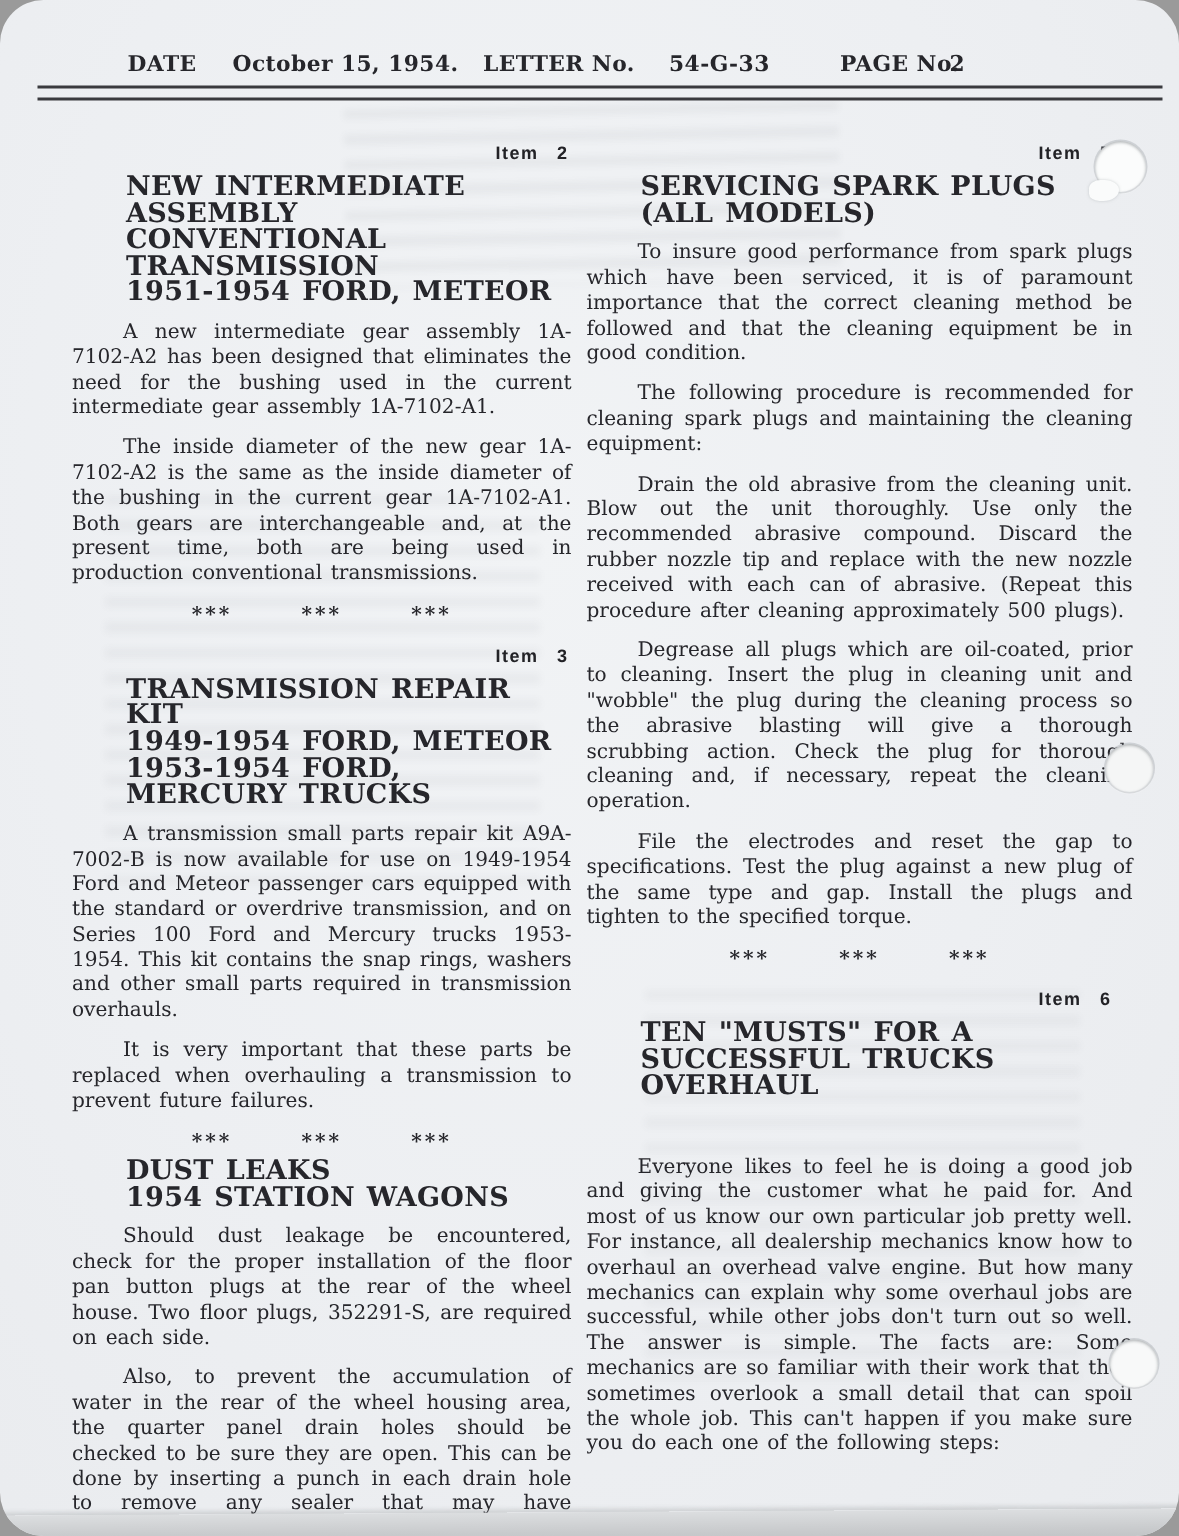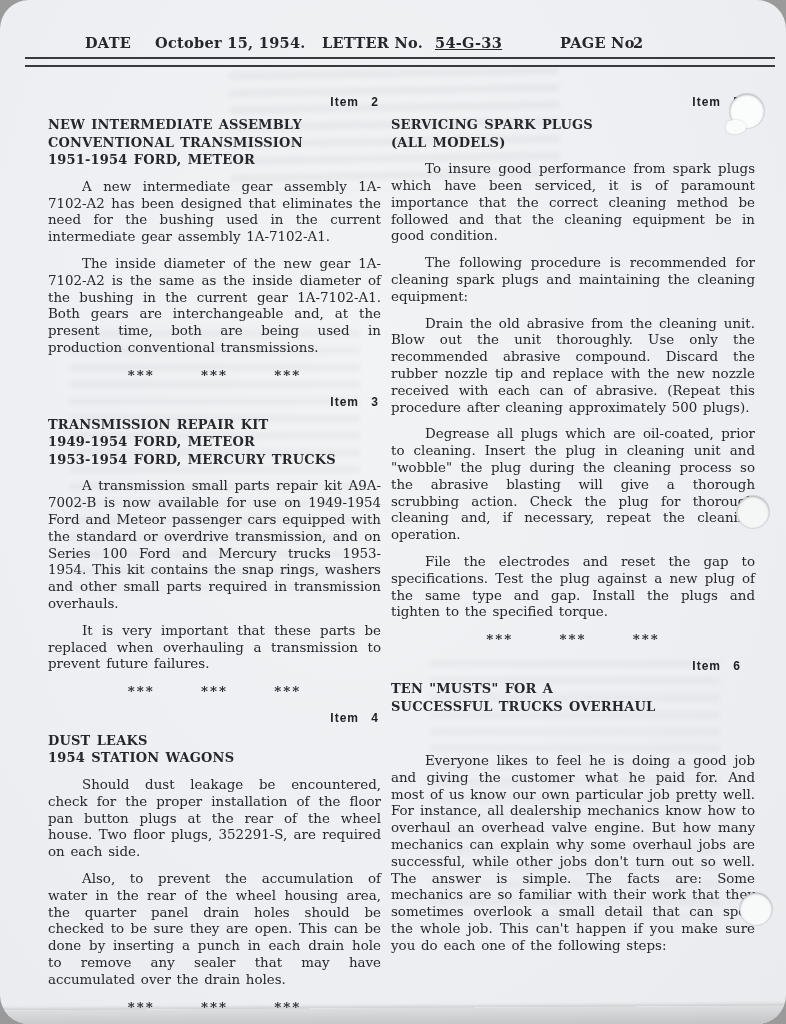--- a/index.html
+++ b/index.html
@@ -14,39 +14,39 @@
     color:#26262b;
     border-radius:29px;
   }
   
   .hdr{position:absolute;left:0;top:34px;width:100%;height:24px;
        font-size:14.5px;font-weight:bold;letter-spacing:.3px;}
   .hdr span{position:absolute;white-space:nowrap;}
   .hdr .h-date-l{left:85px;}
   .hdr .h-date-v{left:155px;}
   .hdr .h-let-l{left:322px;text-align:right;}
-  .hdr .h-let-v{left:435px;text-decoration:underline;}
+  .hdr .h-let-v{left:446px;}
   .hdr .h-page-l{left:560px;}
   .hdr .h-page-v{left:633px;}
   .hdr-rule{position:absolute;left:25px;top:57px;width:750px;height:6px;
        border-top:2px solid #3a3a3e;border-bottom:2px solid #3a3a3e;}
   
   .col{position:absolute;top:84px;text-align:justify;
        font-size:13.4px;line-height:16.8px;word-spacing:1.5px;}
   .col-left{left:48px;width:333px;}
   .col-right{left:391px;width:364px;}
   .item-label{
     font-family:"Liberation Sans","DejaVu Sans",sans-serif;
     font-weight:bold;font-size:12px;line-height:20px;
     text-align:right;letter-spacing:1px;word-spacing:8px;
     margin:8px 2px 4px 0;color:#222226;
   }
   .col-right .item-label{margin-right:14px;}
-  .item-title{font-weight:bold;font-size:13px;line-height:17.6px;
-    text-align:left;letter-spacing:.2px;}
+  .item-title{font-weight:bold;font-size:18px;line-height:17.6px;
+    text-align:left;letter-spacing:.2px;margin-left:36px;}
   p.body{margin:10px 0 0 0;text-indent:34px;}
   p.body.big-gap{margin-top:38px;}
   .sep{margin:10px 0 2px 0;text-align:center;white-space:pre;
     font-weight:bold;letter-spacing:2px;font-size:13.4px;}
   
   .punch{position:absolute;border-radius:50%;
     background:#f5f6f6;
     box-shadow:inset 0 1px 2px rgba(120,125,130,.55), 0 0 0 1px rgba(150,155,160,.35), 0 1px 1px rgba(255,255,255,.9);}
   .punch.p1{left:730px;top:94px;width:34px;height:34px;background:#fbfcfc;}
   .punch.p1::after{content:"";position:absolute;left:-4px;top:26px;width:20px;height:14px;
@@ -96,21 +96,20 @@
     <div class="item-label">Item 3</div>
     <div class="item-title">
       <div>TRANSMISSION REPAIR KIT</div>
       <div>1949-1954 FORD, METEOR</div>
       <div>1953-1954 FORD, MERCURY TRUCKS</div>
     </div>
     <p class="body">A transmission small parts repair kit A9A-7002-B is now available for use on 1949-1954 Ford and Meteor passenger cars equipped with the standard or overdrive transmission, and on Series 100 Ford and Mercury trucks 1953-1954. This kit contains the snap rings, washers and other small parts required in transmission overhauls.</p>
     <p class="body">It is very important that these parts be replaced when overhauling a transmission to prevent future failures.</p>
     <div class="sep">***   ***   ***</div>
 
-    <div class="item-label">Item 4</div>
     <div class="item-title">
       <div>DUST LEAKS</div>
       <div>1954 STATION WAGONS</div>
     </div>
     <p class="body">Should dust leakage be encountered, check for the proper installation of the floor pan button plugs at the rear of the wheel house. Two floor plugs, 352291-S, are required on each side.</p>
     <p class="body">Also, to prevent the accumulation of water in the rear of the wheel housing area, the quarter panel drain holes should be checked to be sure they are open. This can be done by inserting a punch in each drain hole to remove any sealer that may have accumulated over the drain holes.</p>
     <div class="sep">***   ***   ***</div>
 
   </div>
 

